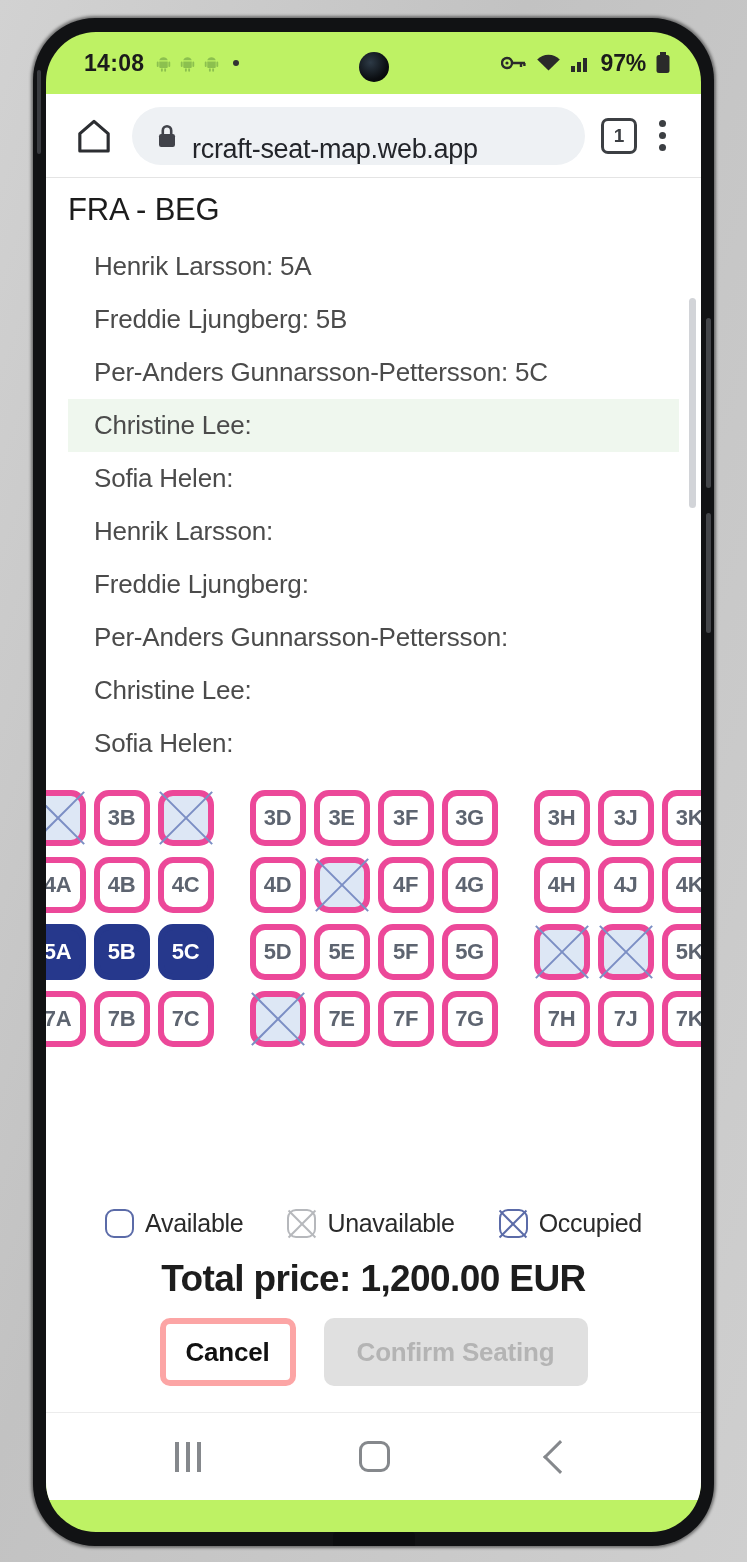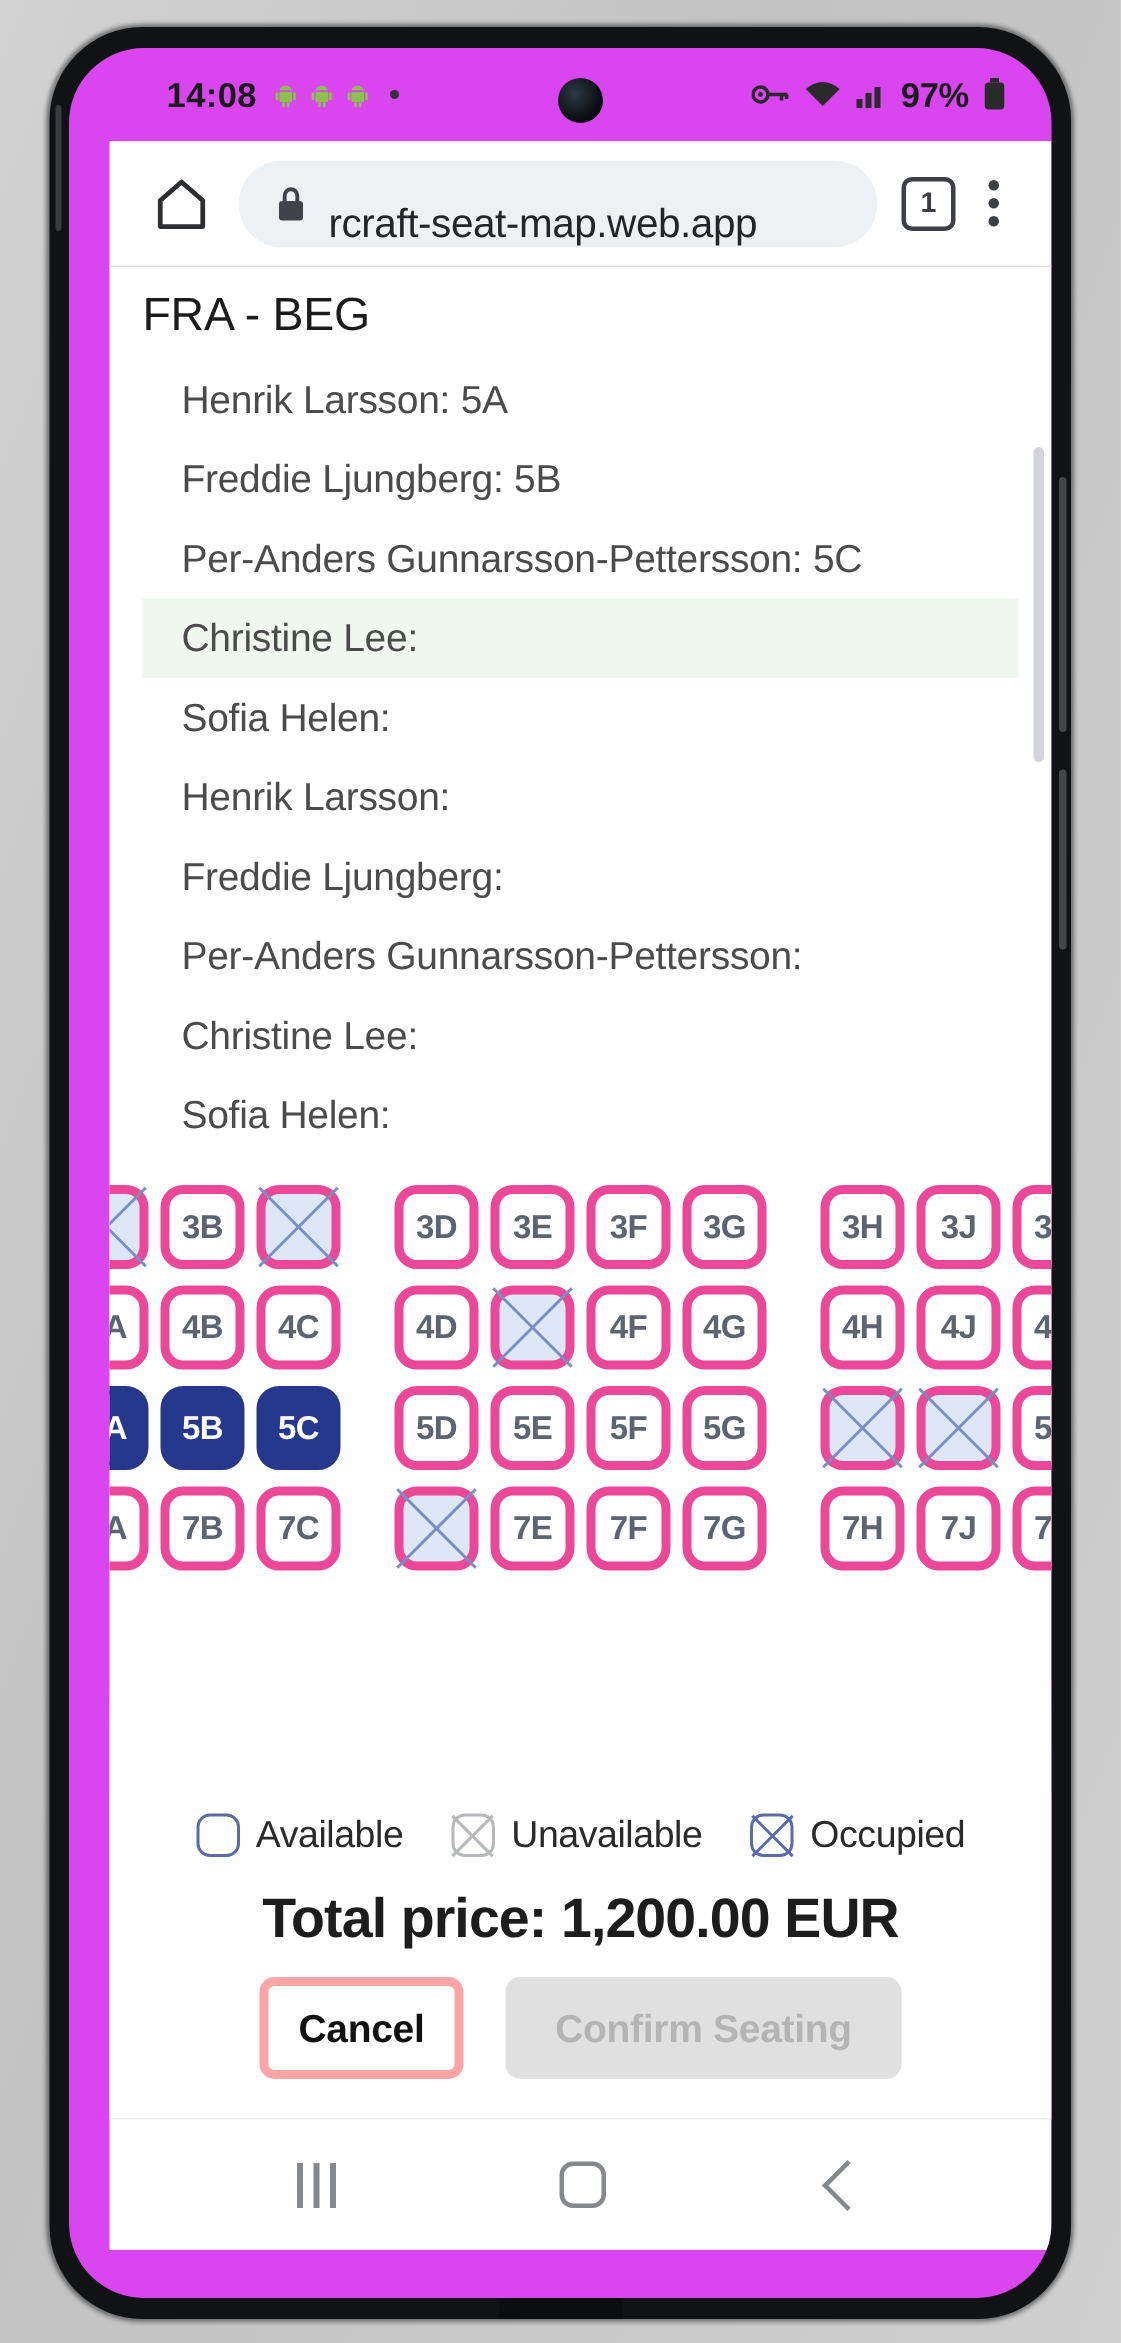--- a/index.html
+++ b/index.html
@@ -33,23 +33,22 @@
     width:5px; height:170px; border-radius:3px; background:#44464a;
   }
   .side-btn-a{
     position:absolute; right:3px; top:495px;
     width:5px; height:120px; border-radius:3px; background:#44464a;
   }
   .screen {
     position: relative;
     width: 100%; height: 100%;
     border-radius: 50px;
-    background: #d946ef;
+    background: #bef264;
     overflow: hidden;
-    padding-left: 27px;
   }
 
   
   .statusbar {
     position: relative;
     height: 62px;
     display: flex; align-items: center;
     padding: 0 30px 0 38px;
     font-size: 23px; font-weight: bold; color: #1b1b1b;
   }
@@ -165,21 +164,21 @@
   .fade-mask {
     position: absolute; left: 0; right: 0; bottom: 0; height: 78px;
     background: linear-gradient(to bottom, rgba(255,255,255,0) 0%, #fff 72%);
     pointer-events: none;
   }
 
   
   .footer { background: #fff; padding: 0 16px; }
   .legend {
     display: flex; align-items: center; justify-content: center;
-    gap: 32px; padding: 14px 0 8px 0;
+    gap: 44px; padding: 14px 0 8px 0;
   }
   .legend-item { display: flex; align-items: center; gap: 11px; }
   .legend-label { font-size: 25px; color: #2a2a2a; letter-spacing: -.3px; }
   .lg-box {
     position: relative; width: 29px; height: 29px;
     border: 2px solid #5b6ba8; border-radius: 9px; background: #fff;
   }
   .lg-box.gray { border-color: #b6b8bc; }
   .lg-box.x:before, .lg-box.x:after {
     content:""; position:absolute; left:50%; top:50%;

